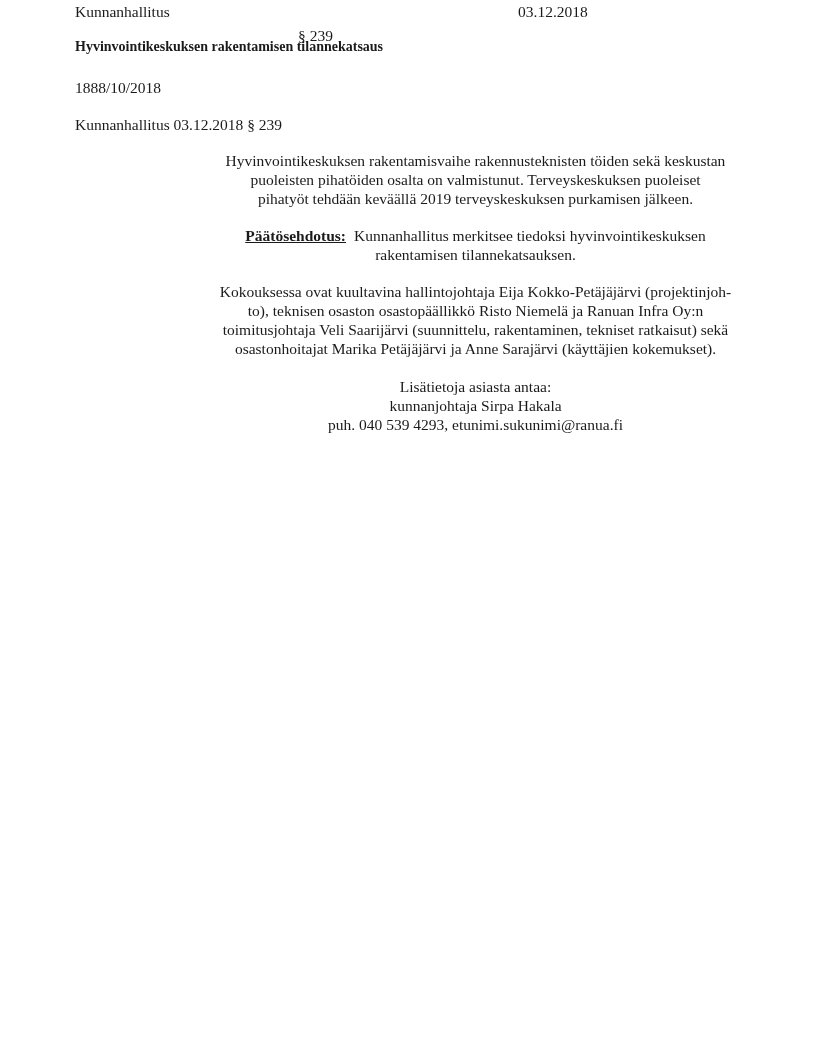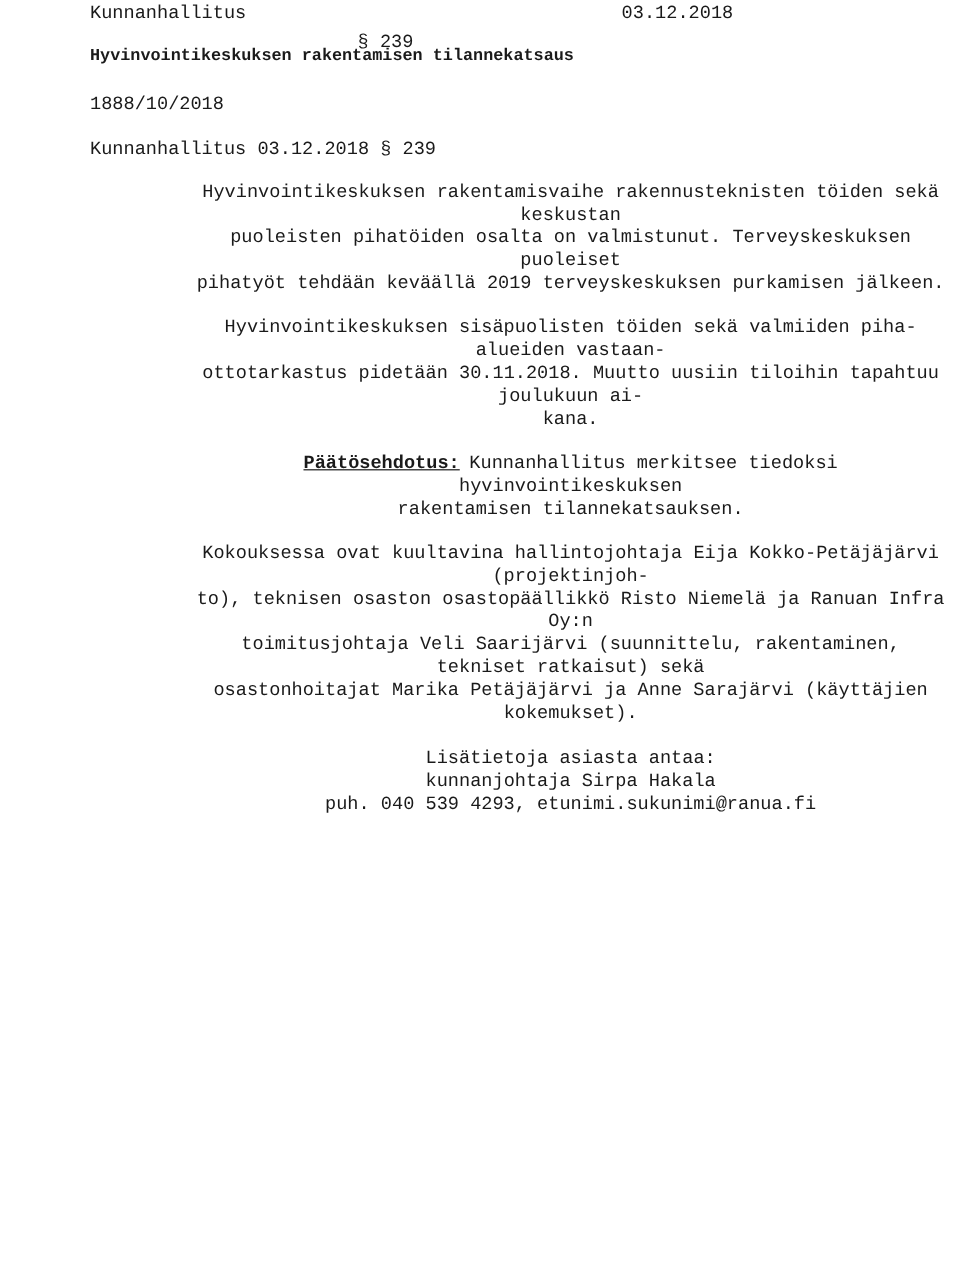--- a/index.html
+++ b/index.html
@@ -6,21 +6,21 @@
     margin: 0;
     padding: 0;
     background: #ffffff;
   }
   .page {
     position: relative;
     width: 816px;
     height: 752px;
     background: #ffffff;
     color: #1a1a1a;
-    font-family: Liberation Mono, monospace;
+    font-family: Liberation Serif, serif;
     font-size: 15.5px;
     line-height: 19px;
     overflow: hidden;
   }
   .hdr-cell {
     position: absolute;
     top: 2px;
     white-space: nowrap;
   }
   .hdr-org  { left: 75px; }
@@ -86,23 +86,20 @@
   <div class="case-number">1888/10/2018</div>
 
   <div class="meeting-ref">Kunnanhallitus 03.12.2018 § 239</div>
 
   <div class="body-col">
 
     <p>Hyvinvointikeskuksen rakentamisvaihe rakennusteknisten töiden sekä keskustan
 puoleisten pihatöiden osalta on valmistunut. Terveyskeskuksen puoleiset
 pihatyöt tehdään keväällä 2019 terveyskeskuksen purkamisen jälkeen.</p>
 
-    <p>Hyvinvointikeskuksen sisäpuolisten töiden sekä valmiiden piha-alueiden vastaan-
-ottotarkastus pidetään 30.11.2018. Muutto uusiin tiloihin tapahtuu joulukuun ai-
-kana.</p>
 
     <p><span class="decision-label">Päätösehdotus:</span><span class="decision-text">Kunnanhallitus merkitsee tiedoksi hyvinvointikeskuksen
 rakentamisen tilannekatsauksen.</span></p>
 
     <p>Kokouksessa ovat kuultavina hallintojohtaja Eija Kokko-Petäjäjärvi (projektinjoh-
 to), teknisen osaston osastopäällikkö Risto Niemelä ja Ranuan Infra Oy:n
 toimitusjohtaja Veli Saarijärvi (suunnittelu, rakentaminen, tekniset ratkaisut) sekä
 osastonhoitajat Marika Petäjäjärvi ja Anne Sarajärvi (käyttäjien kokemukset).</p>
 
 

